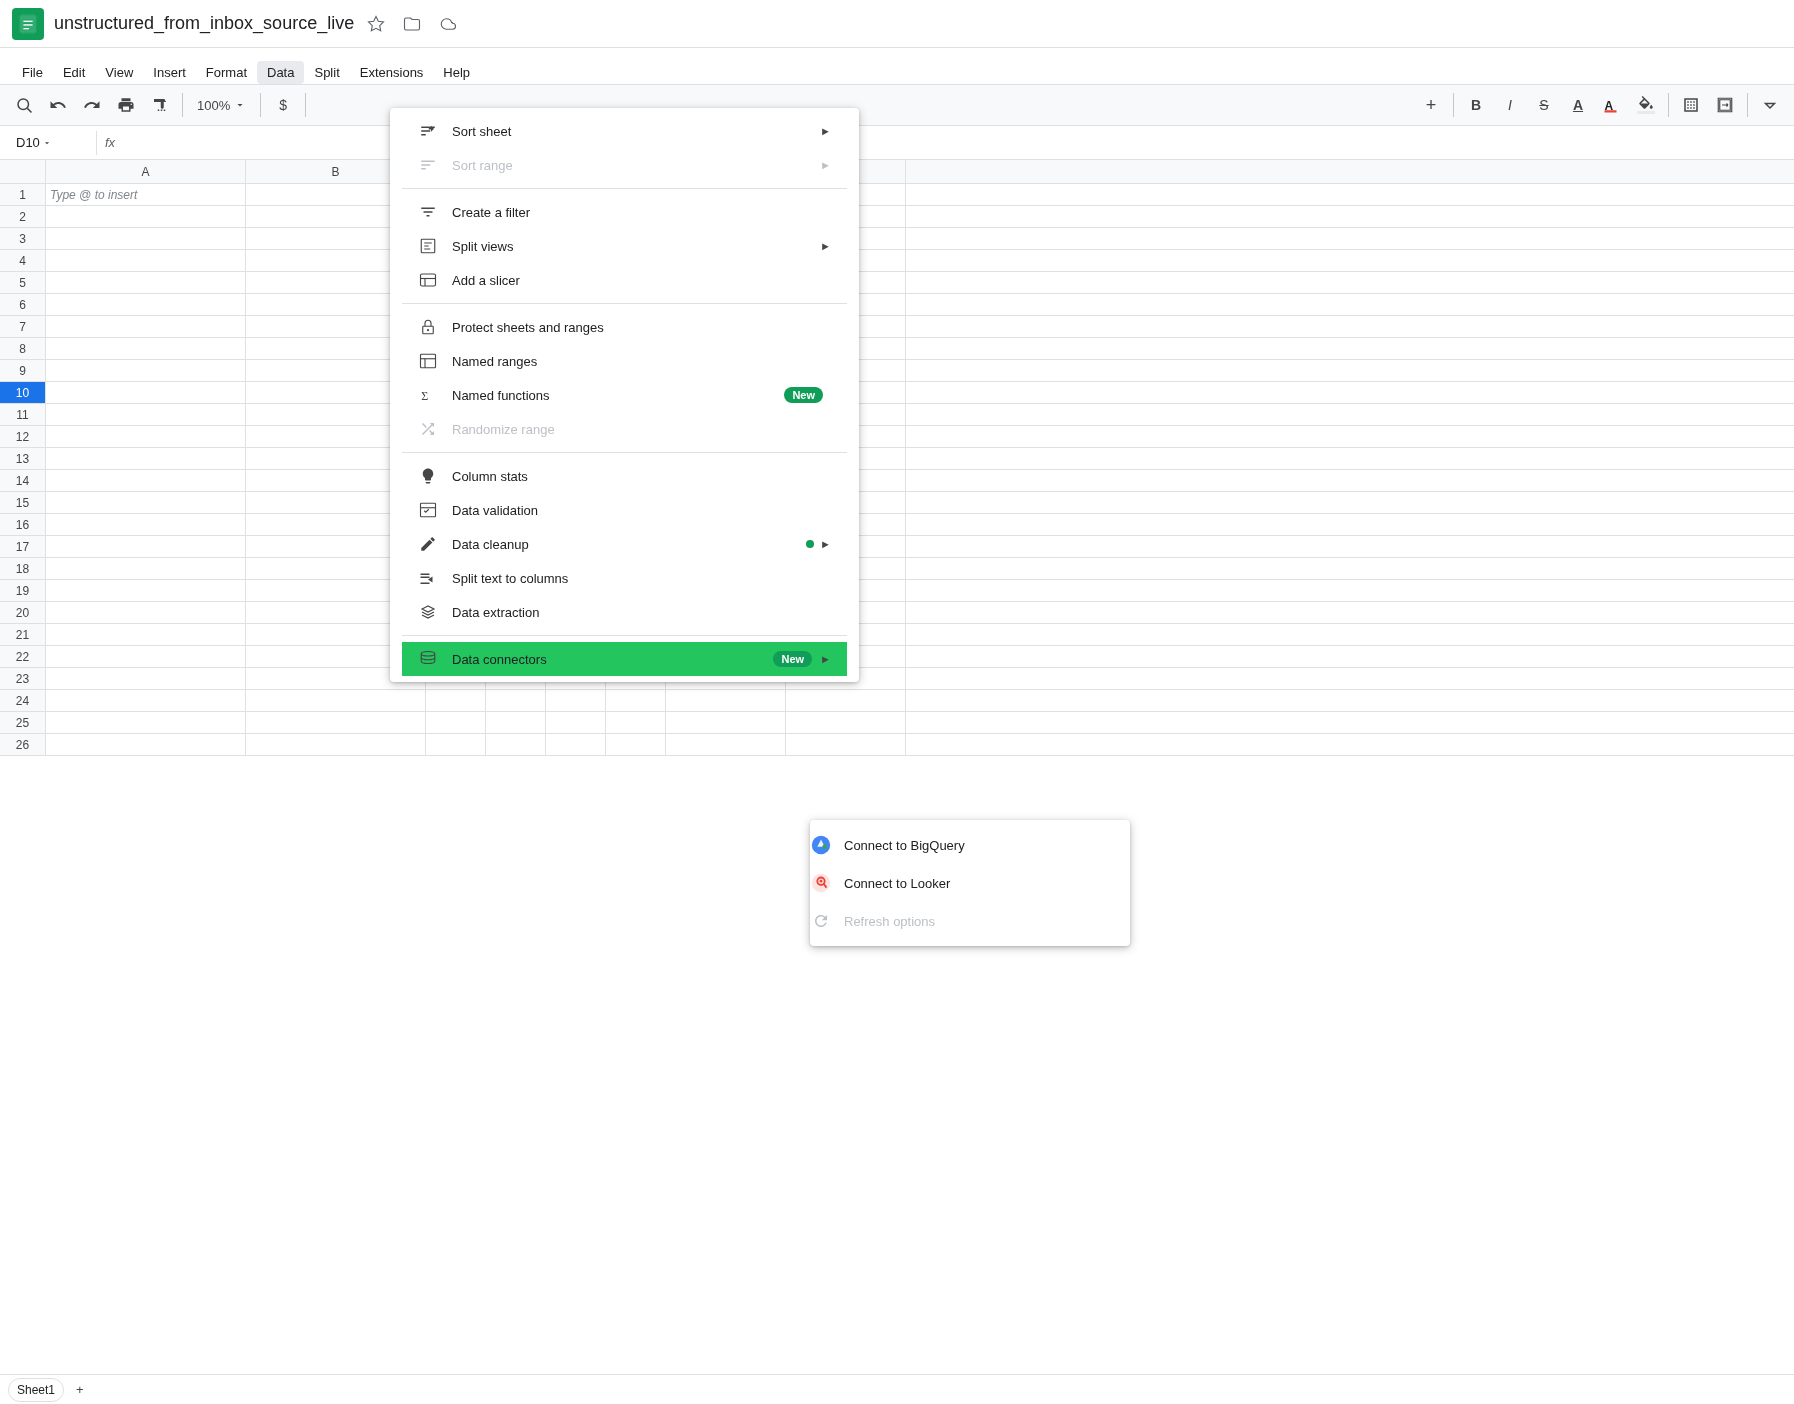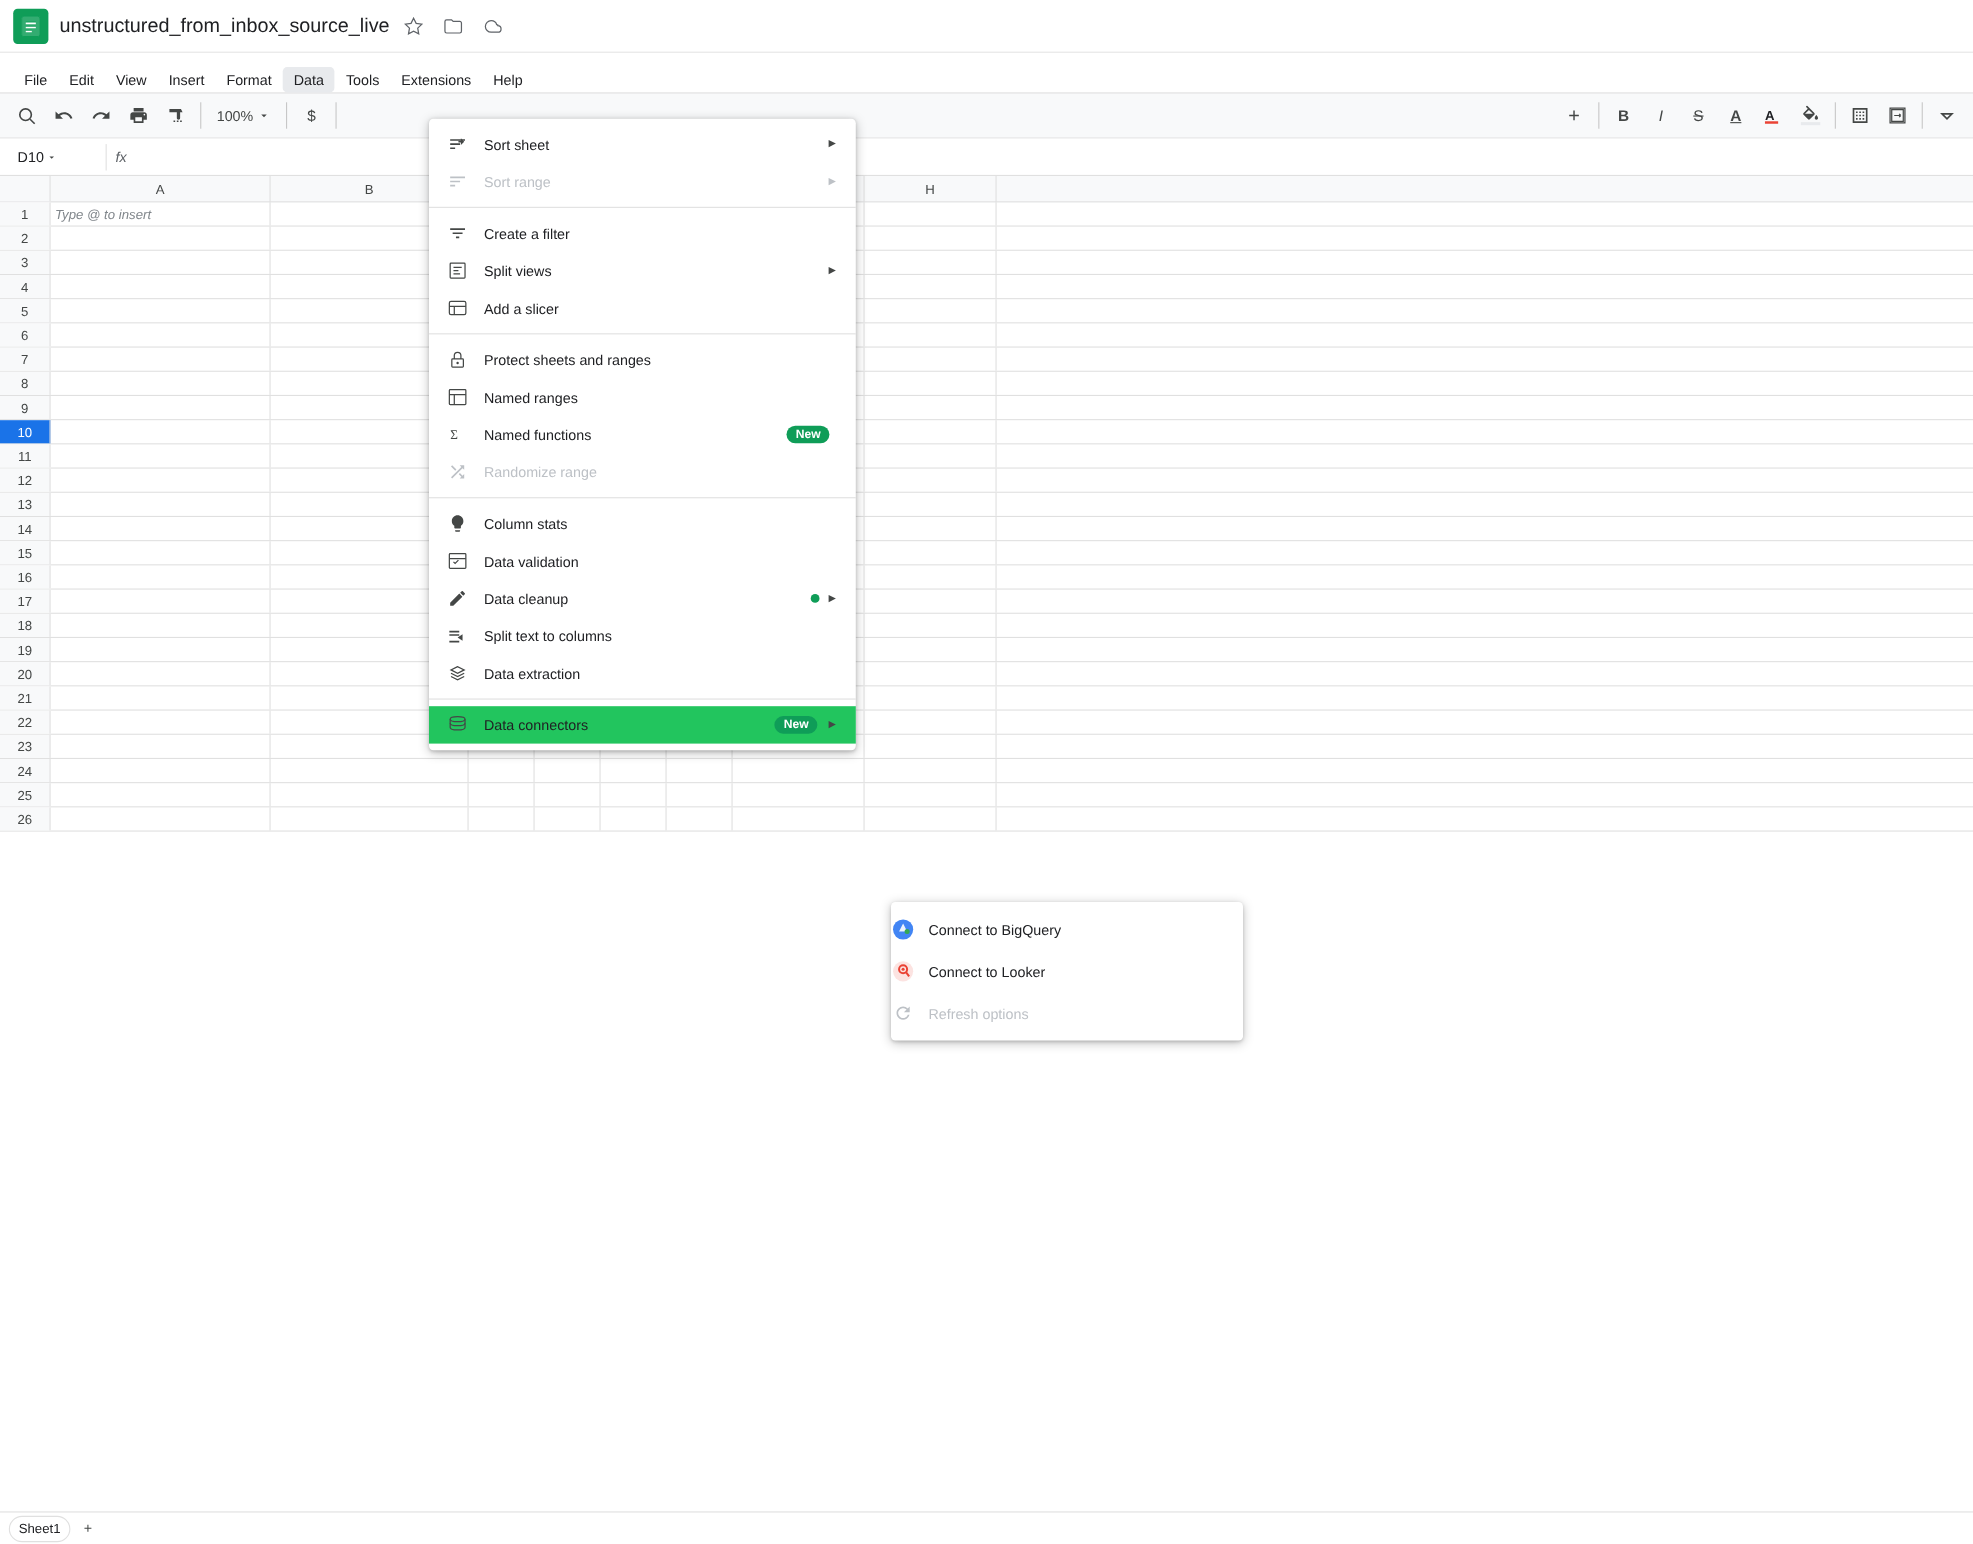--- a/index.html
+++ b/index.html
@@ -192,26 +192,26 @@
       background: #fff;
       border-top: 1px solid #e0e0e0;
       padding: 0 8px;
     }
 
     
     .dropdown-menu {
       position: absolute;
       top: 108px;
       left: 390px;
-      width: 388px;
+      width: 469px;
       background: #fff;
       border-radius: 4px;
       box-shadow: 0 2px 10px rgba(0,0,0,0.25), 0 1px 3px rgba(0,0,0,0.15);
       z-index: 1000;
-      padding: 6px 0;
+      padding: 6px 12px;
     }
     .dropdown-item {
       display: flex;
       align-items: center;
       padding: 7px 16px;
       cursor: pointer;
       color: #202124;
       font-size: 13px;
       position: relative;
     }
@@ -317,21 +317,21 @@
   </div>
 </div>
 
 <div class="menu-bar">
   <div class="menu-item">File</div>
   <div class="menu-item">Edit</div>
   <div class="menu-item">View</div>
   <div class="menu-item">Insert</div>
   <div class="menu-item">Format</div>
   <div class="menu-item active">Data</div>
-  <div class="menu-item">Tools</div>
+  <div class="menu-item">Split</div>
   <div class="menu-item">Extensions</div>
   <div class="menu-item">Help</div>
 </div>
 
 <div class="toolbar">
   <div class="toolbar-btn">
     <svg width="18" height="18" viewBox="0 0 24 24">
         <circle cx="11" cy="11" r="7" stroke="#444746" stroke-width="2" fill="none"></circle>
         <line x1="16.5" y1="16.5" x2="22" y2="22" stroke="#444746" stroke-width="2"></line>
       </svg>

